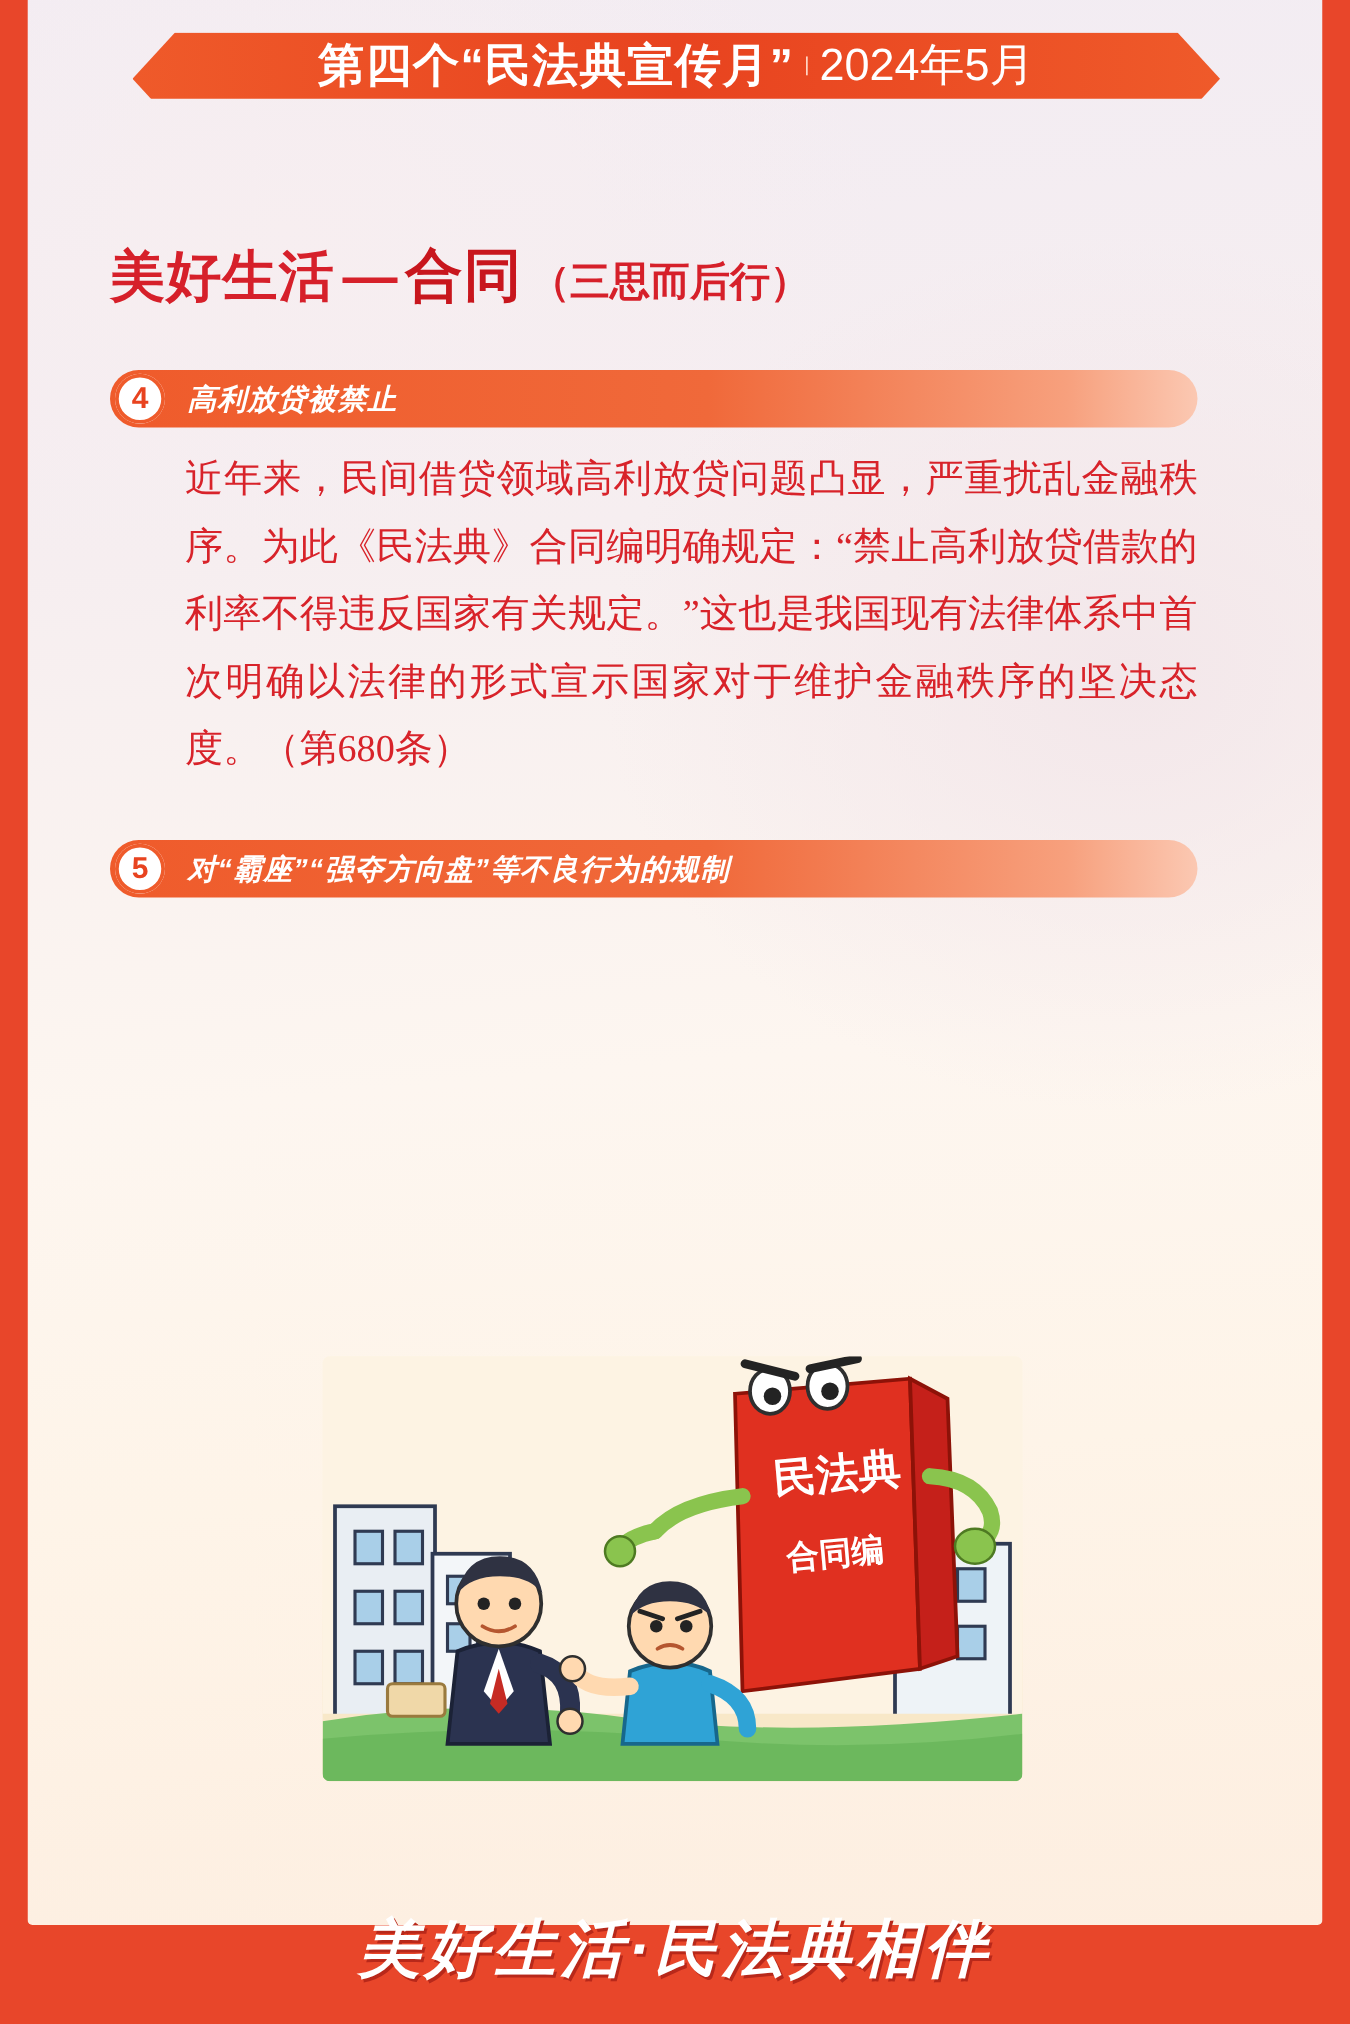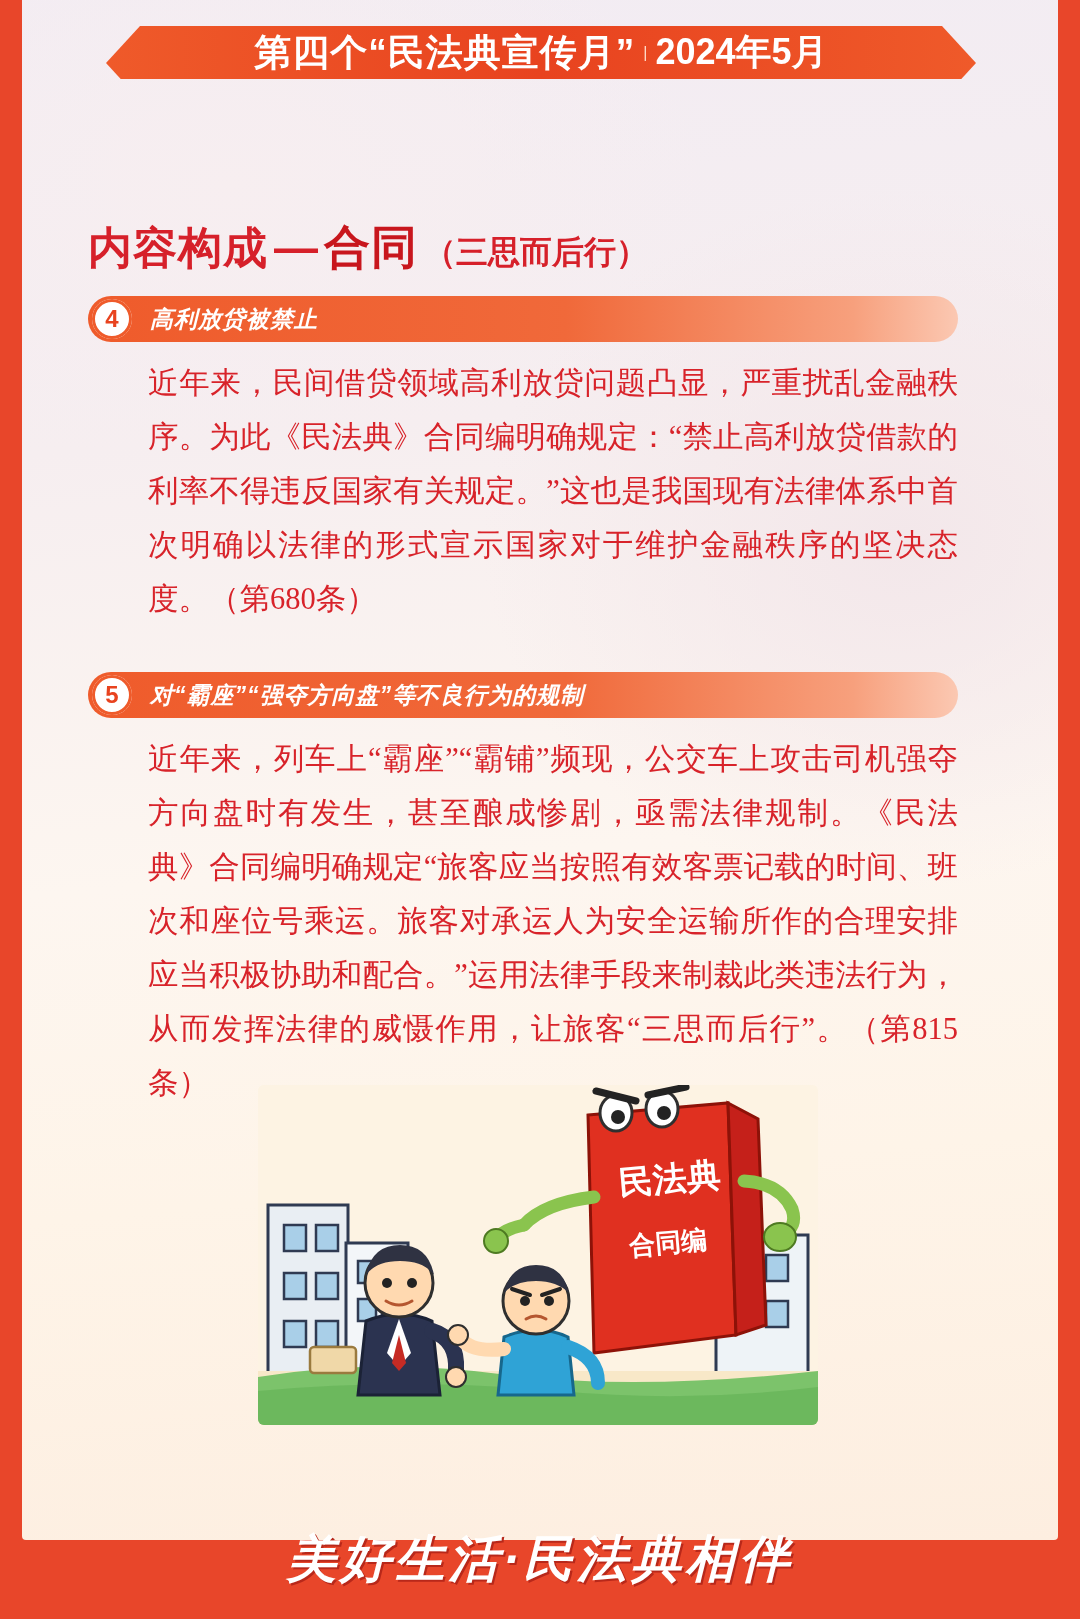--- a/index.html
+++ b/index.html
@@ -56,21 +56,21 @@
     font-family: "Liberation Sans", "DejaVu Sans", sans-serif;
   }
   .ribbon-sep {
     color: #ffd9c8;
     font-weight: normal;
     margin: 0 8px;
   }
   .ribbon-date {
     color: #ffffff;
     font-size: 36px;
-    font-weight: bold;
+    font-weight: normal;
   }
 
   
   .section-title {
     position: absolute;
     left: 88px;
     top: 190px;
     display: flex;
     align-items: baseline;
     white-space: nowrap;
@@ -85,21 +85,20 @@
     font-size: 44px;
     font-weight: bold;
     color: #d6202a;
     margin: 0 6px;
   }
   .st-key {
     font-size: 46px;
     font-weight: bold;
     color: #c8161d;
     letter-spacing: 1px;
-    margin-top: 27px;
   }
   .st-sub {
     font-size: 32px;
     font-weight: bold;
     color: #d6202a;
     margin-left: 6px;
   }
 
   
   .item {
@@ -200,42 +199,41 @@
 <div class="poster">
   <div class="page"></div>
 
   <div class="ribbon">
     <span class="ribbon-text">第四个“民法典宣传月”</span>
     <span class="ribbon-sep">|</span>
     <span class="ribbon-date">2024年5月</span>
   </div>
 
   <div class="section-title">
-    <span class="st-main">内容构成</span>
+    <span class="st-main">美好生活</span>
     <span class="st-dash">—</span>
     <span class="st-key">合同</span>
     <span class="st-sub">（三思而后行）</span>
   </div>
 
   <div class="item" style="top:296px;">
     <div class="item-head">
       <div class="item-bar"></div>
       <div class="item-num">4</div>
       <div class="item-title">高利放贷被禁止</div>
     </div>
     <div class="item-body">近年来，民间借贷领域高利放贷问题凸显，严重扰乱金融秩序。为此《民法典》合同编明确规定：“禁止高利放贷借款的利率不得违反国家有关规定。”这也是我国现有法律体系中首次明确以法律的形式宣示国家对于维护金融秩序的坚决态度。（第680条）</div>
   </div>
 
   <div class="item" style="top:672px;">
     <div class="item-head">
       <div class="item-bar"></div>
       <div class="item-num">5</div>
       <div class="item-title">对“霸座”“强夺方向盘”等不良行为的规制</div>
     </div>
-    <div class="item-body">近年来，列车上“霸座”“霸铺”频现，公交车上攻击司机强夺方向盘时有发生，甚至酿成惨剧，亟需法律规制。《民法典》合同编明确规定“旅客应当按照有效客票记载的时间、班次和座位号乘运。旅客对承运人为安全运输所作的合理安排应当积极协助和配合。”运用法律手段来制裁此类违法行为，从而发挥法律的威慑作用，让旅客“三思而后行”。（第815条）</div>
   </div>
 
   <div class="illus">
     <svg width="560" height="340" viewBox="0 0 560 340">
 
       <rect x="0" y="0" width="560" height="340" fill="#fdf3e3"></rect>
 
       <g>
         <rect x="10" y="120" width="80" height="170" fill="#e9eef3" stroke="#2f3a52" stroke-width="3"></rect>
         <rect x="26" y="140" width="22" height="26" fill="#a9cfe8" stroke="#2f3a52" stroke-width="2.5"></rect>

